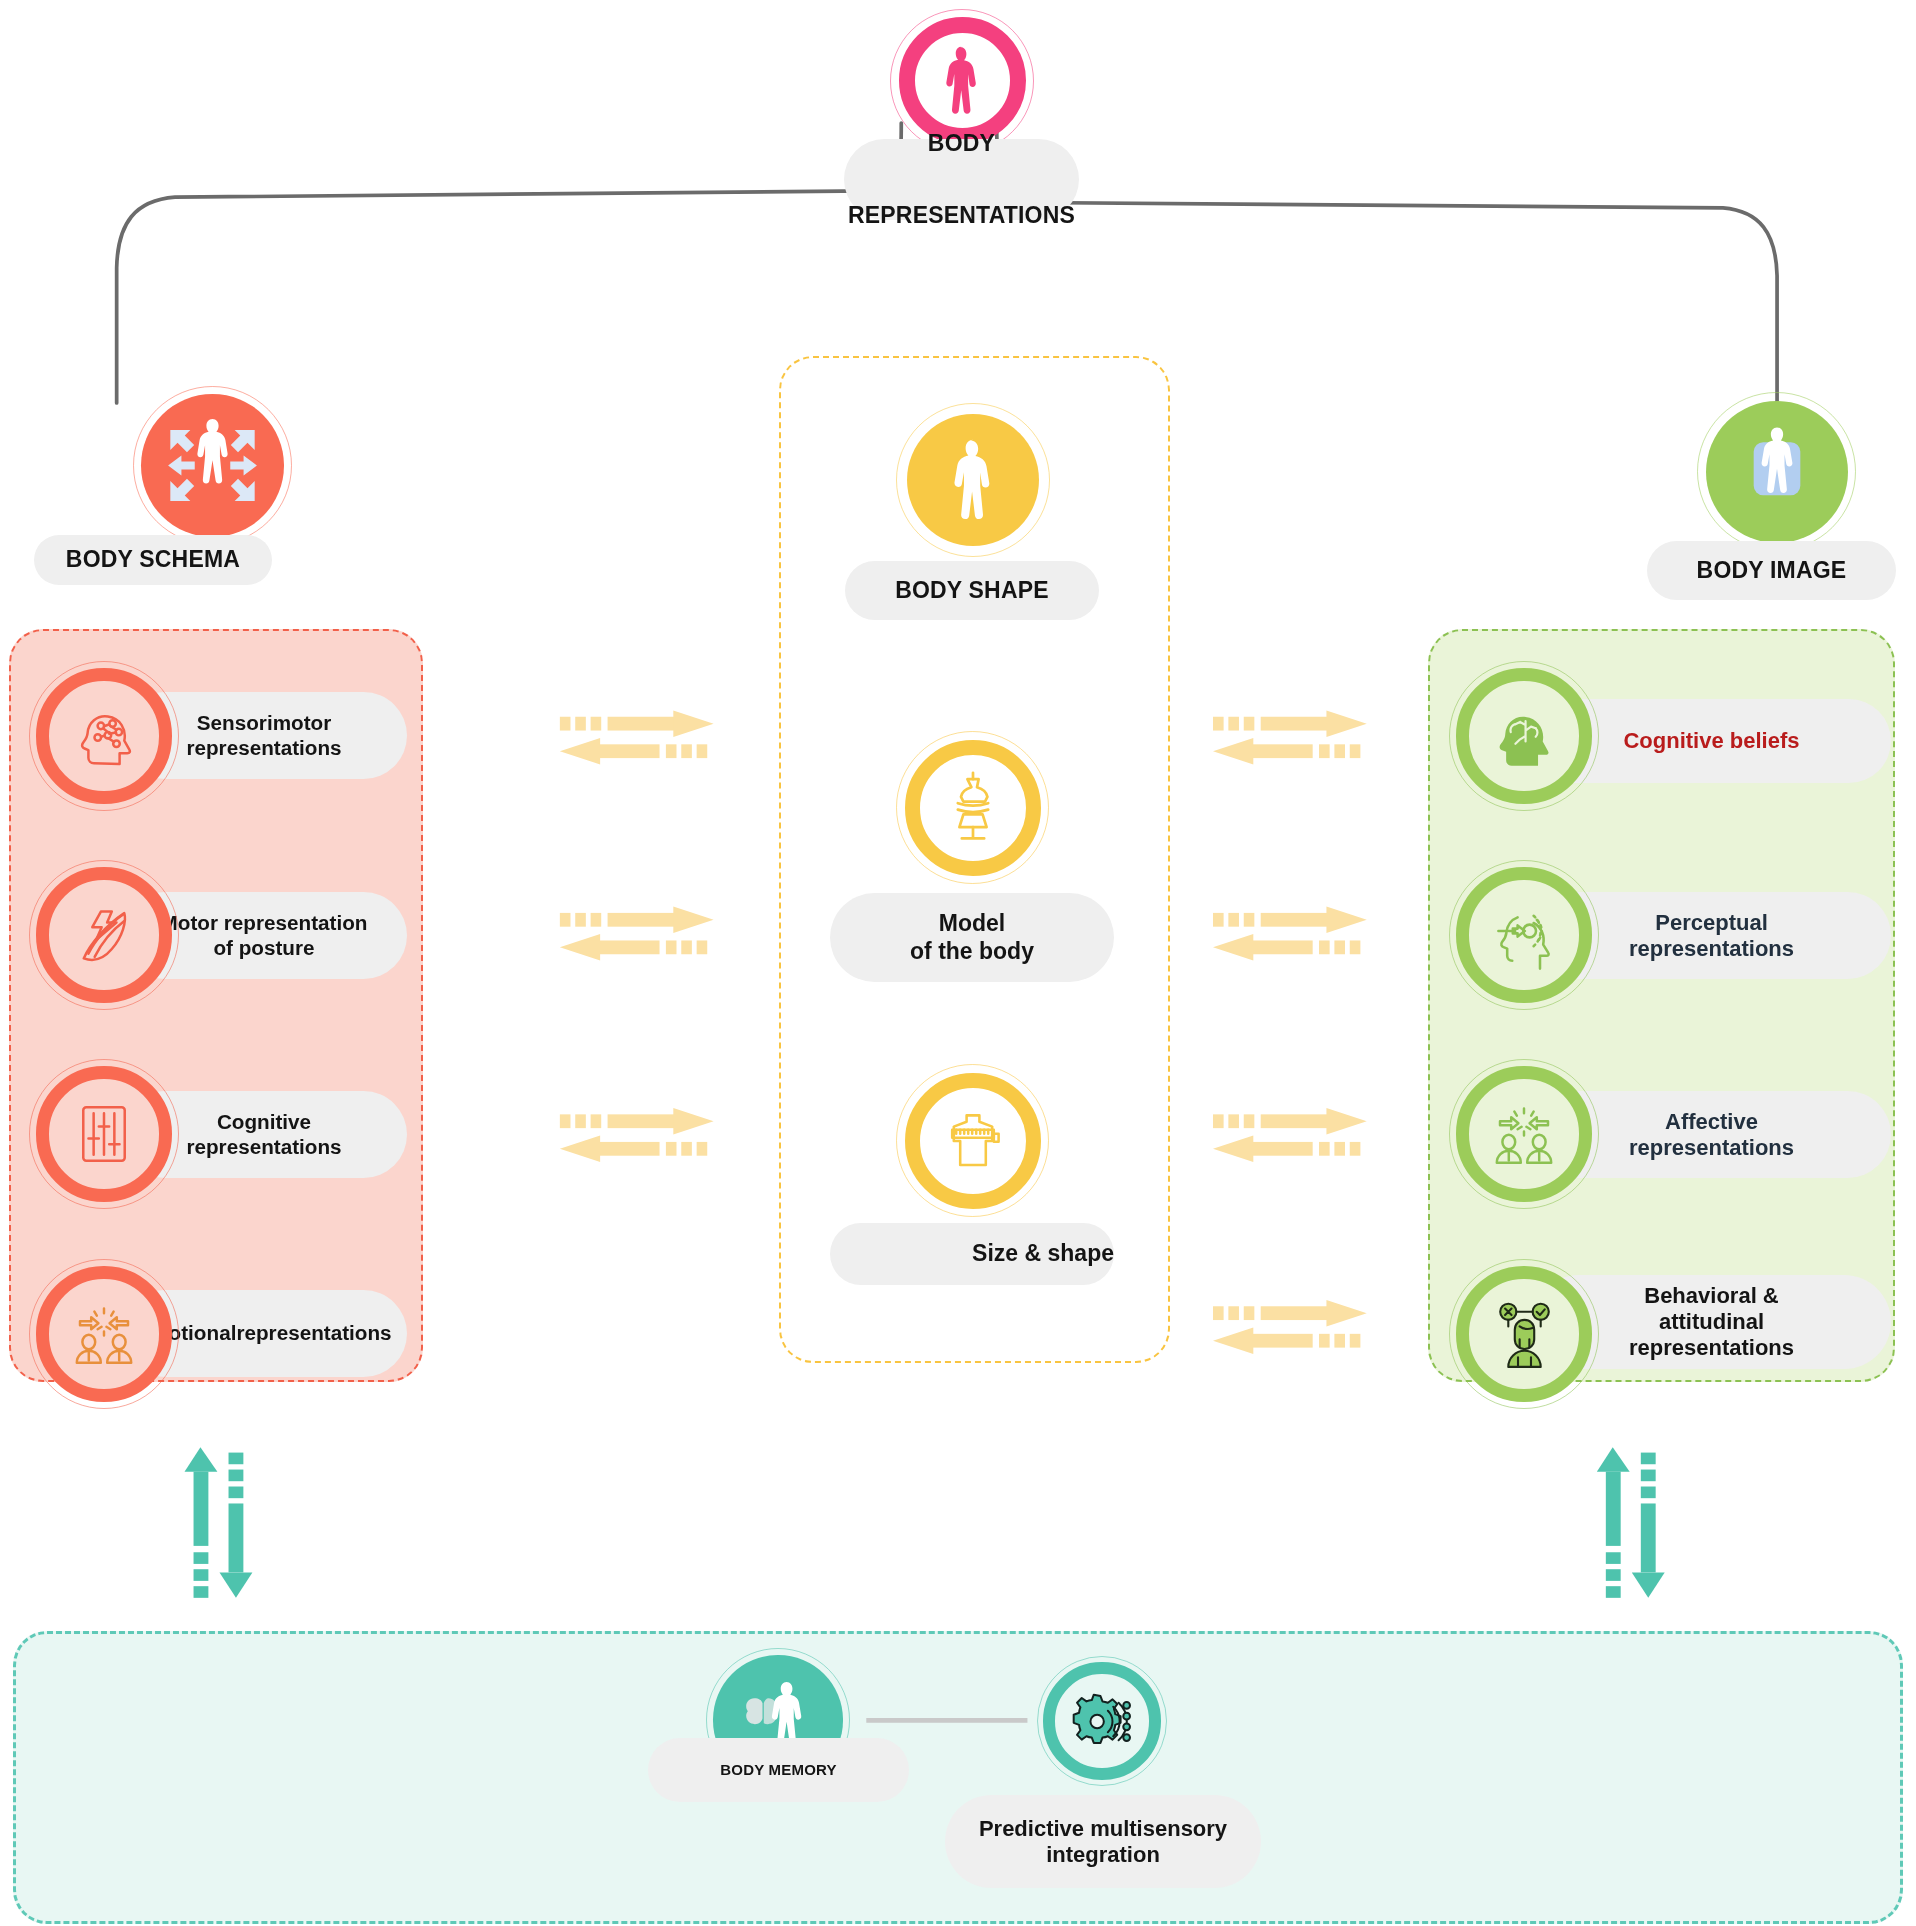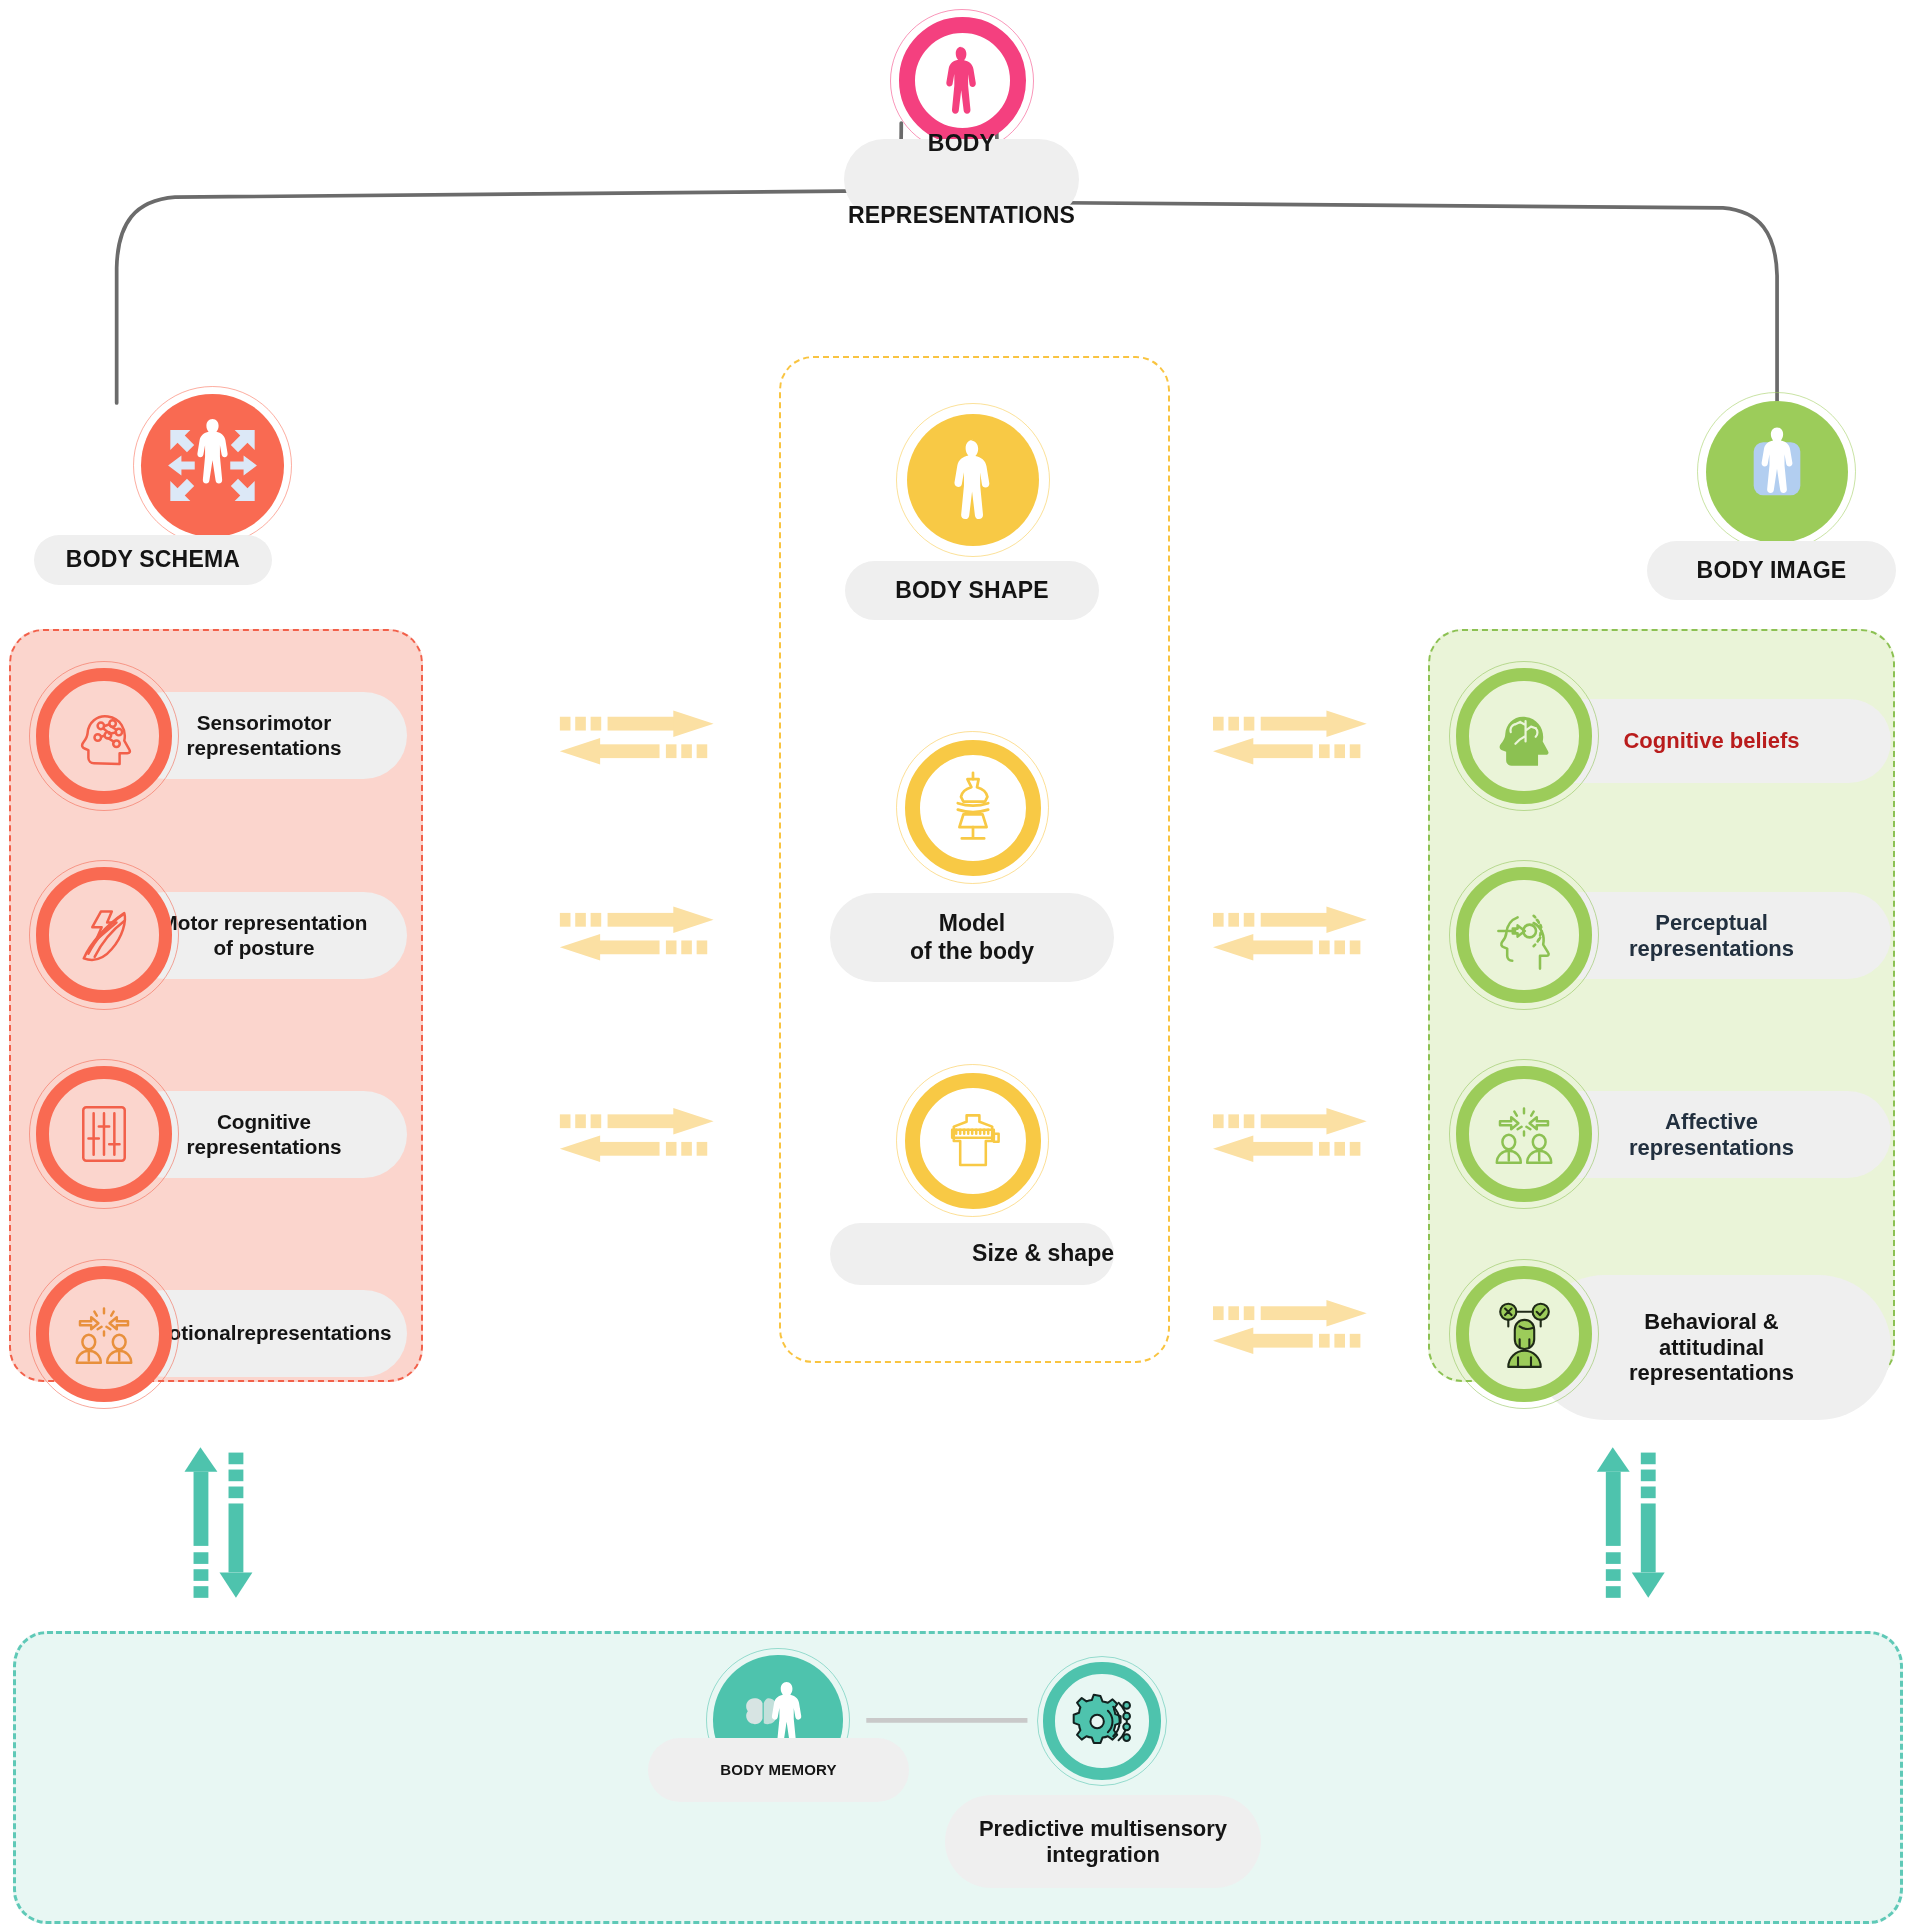--- a/index.html
+++ b/index.html
@@ -271,21 +271,21 @@
           <path d="M16 86c0-9 7-15 15-15s15 6 15 15z"></path>
           <path d="M31 73v10"></path>
           <ellipse cx="69" cy="60" rx="8" ry="9"></ellipse>
           <path d="M54 86c0-9 7-15 15-15s15 6 15 15z"></path>
           <path d="M69 73v10"></path>
         </g>
       </svg>
     </div>
   </div>
 
-  <div class="pill abs" style="left:1532px;top:1275px;width:359px;height:145px;font-size:22px;flex-direction:column;color:#141414;">
+  <div class="pill abs" style="left:1532px;top:1275px;width:359px;height:94px;font-size:22px;flex-direction:column;color:#141414;">
     <span>Behavioral &amp;</span>
     <span>attitudinal</span>
     <span>representations</span>
   </div>
   <div class="badge" style="left:1449px;top:1259px;width:150px;height:150px;color:#8cc152;">
     <div class="outer"></div>
     <div class="inner" style="left:7.4px;top:7.4px;right:7.4px;bottom:7.4px;background:#eaf4d8;border:13.8px solid #9ccc5a;">
       <svg width="81" height="81" viewBox="0 0 100 100" aria-hidden="true">
         <g stroke="#1f2a17" stroke-width="2.6" stroke-linejoin="round" stroke-linecap="round">
           <circle cx="30" cy="22" r="10" fill="#9ccc5a"></circle>

